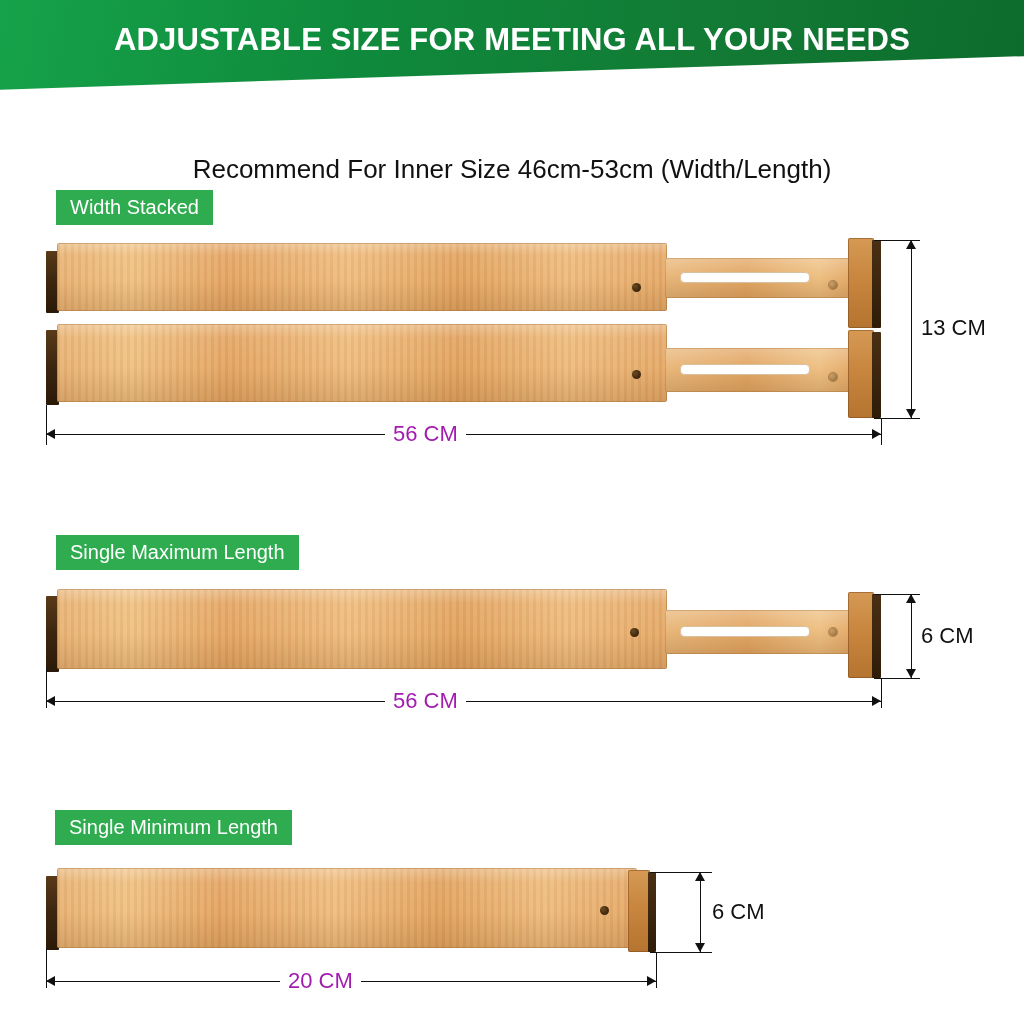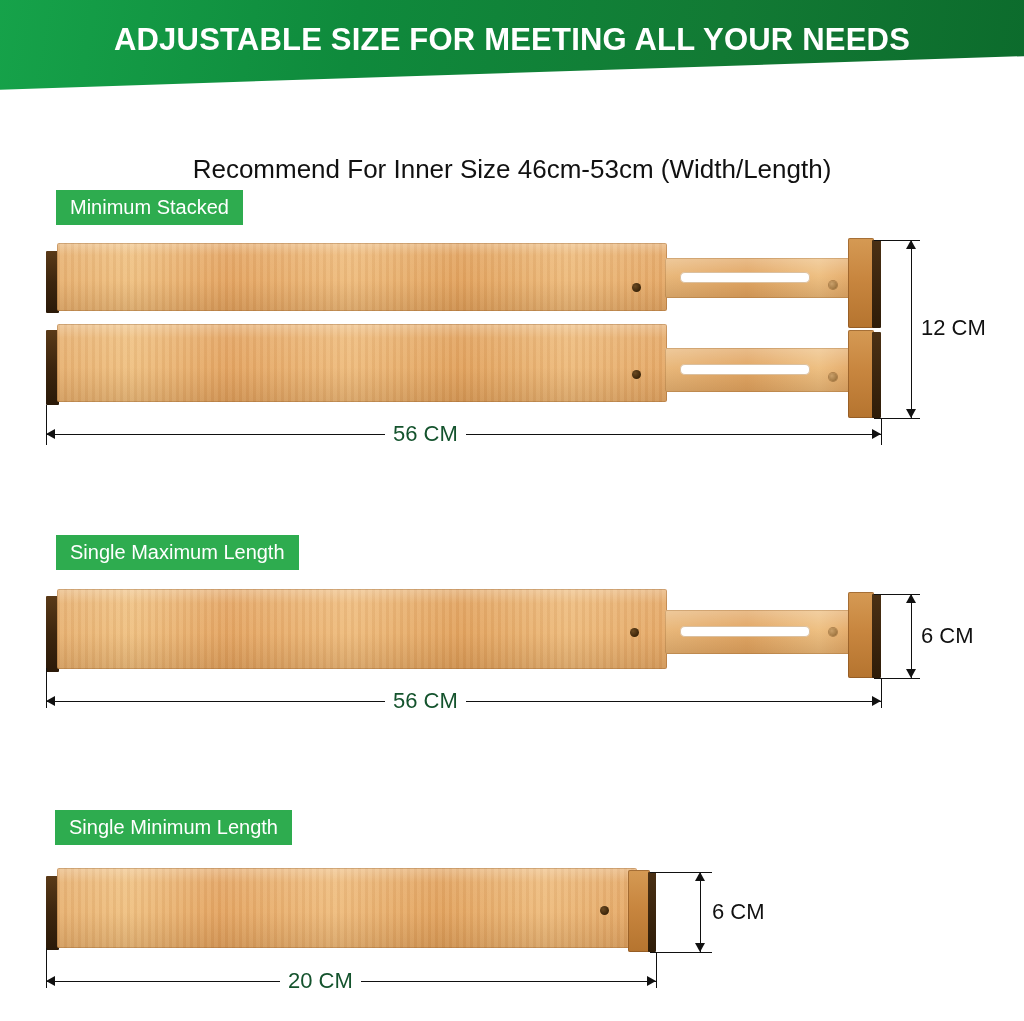--- a/index.html
+++ b/index.html
@@ -174,21 +174,21 @@
     border-bottom: 9px solid #111111;
   }
   .arrow-down {
     border-left: 5px solid transparent;
     border-right: 5px solid transparent;
     border-top: 9px solid #111111;
   }
   .dim-text {
     position: absolute;
     font-size: 22px;
-    color: #14532d;
+    color: #a21caf;
     background: #ffffff;
     padding: 0 8px;
     font-family: "Liberation Sans", sans-serif;
     white-space: nowrap;
   }
   .dim-text-v {
     position: absolute;
     font-size: 22px;
     color: #111111;
     font-family: "Liberation Sans", sans-serif;
@@ -198,21 +198,21 @@
 </head>
 <body>
 
 <div class="header-banner">
   <div class="bg"></div>
   <div class="title">ADJUSTABLE SIZE FOR MEETING ALL YOUR NEEDS</div>
 </div>
 
 <div class="subtitle">Recommend For Inner Size  46cm-53cm (Width/Length)</div>
 
-<div class="label-tag" style="left:56px; top:190px;">Minimum Stacked</div>
+<div class="label-tag" style="left:56px; top:190px;">Width Stacked</div>
 
 <div>
 
   <div class="board-edge-dark" style="left:46px; top:251px; width:13px; height:62px;"></div>
   <div class="board" style="left:57px; top:243px; width:610px; height:68px;"></div>
   <div class="arm" style="left:665px; top:258px; width:205px; height:40px;"></div>
   <div class="slot" style="left:680px; top:272px; width:130px; height:11px;"></div>
   <div class="screw" style="left:632px; top:283px;"></div>
   <div class="screw-small" style="left:829px; top:281px;"></div>
   <div class="endcap" style="left:848px; top:238px; width:26px; height:90px;"></div>
@@ -227,21 +227,21 @@
   <div class="endcap" style="left:848px; top:330px; width:26px; height:88px;"></div>
   <div class="endcap-dark" style="left:872px; top:332px; width:9px; height:86px;"></div>
 </div>
 
 <div>
   <div class="tick-h" style="left:874px; top:240px; width:46px;"></div>
   <div class="tick-h" style="left:874px; top:418px; width:46px;"></div>
   <div class="dim-line-v" style="left:911px; top:240px; height:178px;"></div>
   <div class="arrow arrow-up" style="left:906px; top:240px;"></div>
   <div class="arrow arrow-down" style="left:906px; top:409px;"></div>
-  <div class="dim-text-v" style="left:921px; top:315px;">12 CM</div>
+  <div class="dim-text-v" style="left:921px; top:315px;">13 CM</div>
 </div>
 
 <div>
   <div class="tick-v" style="left:46px; top:405px; height:40px;"></div>
   <div class="tick-v" style="left:881px; top:418px; height:27px;"></div>
   <div class="dim-line-h" style="left:46px; top:434px; width:835px;"></div>
   <div class="arrow arrow-left" style="left:46px; top:429px;"></div>
   <div class="arrow arrow-right" style="left:872px; top:429px;"></div>
   <div class="dim-text" style="left:385px; top:421px;">56 CM</div>
 </div>

